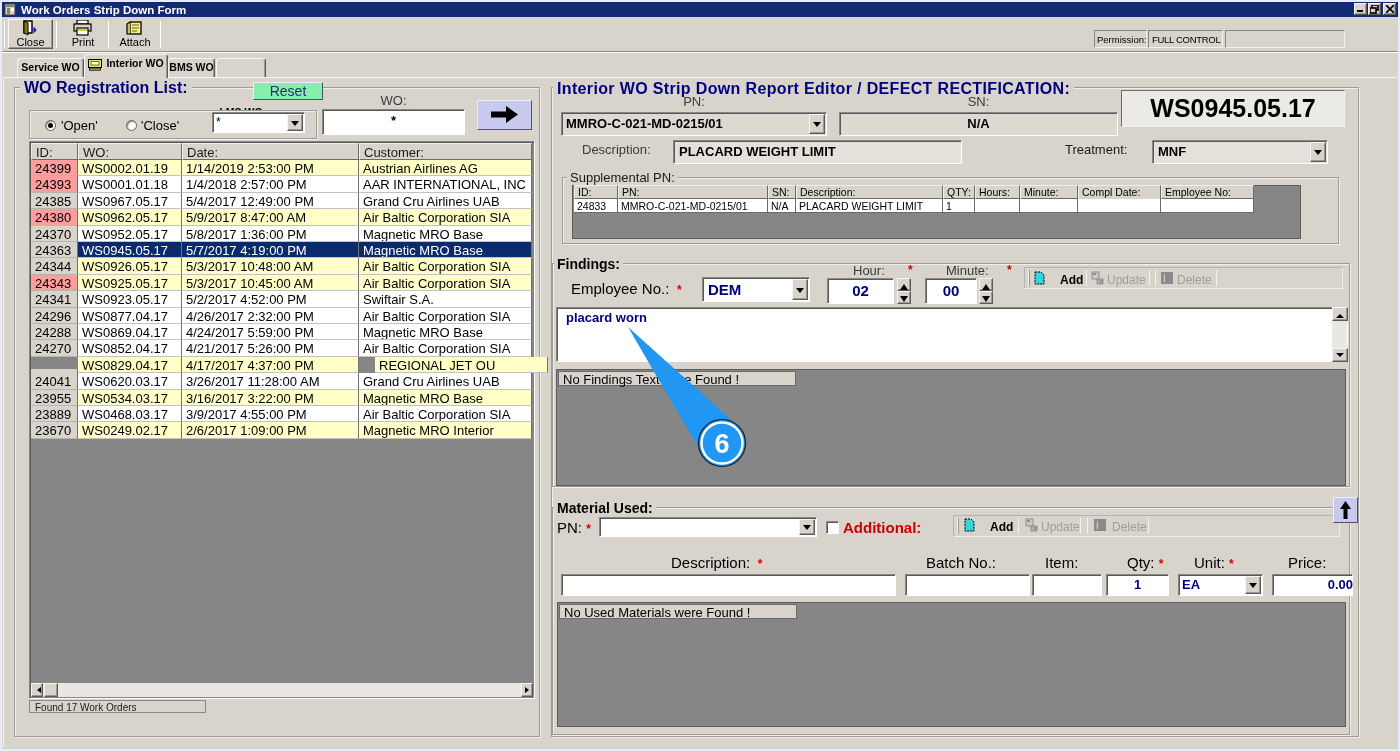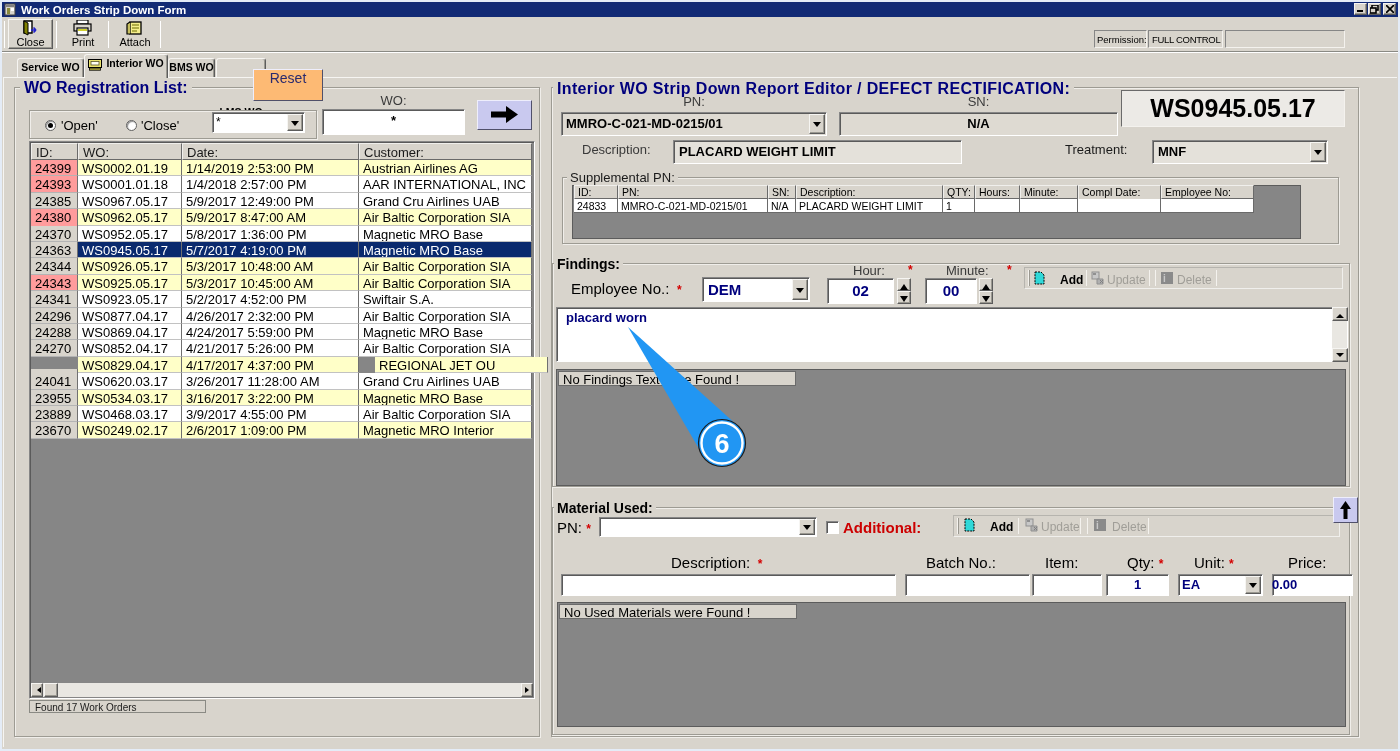--- a/index.html
+++ b/index.html
@@ -81,21 +81,21 @@
 <div class="ab" style="left:168px;top:61px;width:47px;text-align:center;font-size:10.5px;font-weight:bold;color:#000;white-space:nowrap;">BMS WO</div>
 <div class="ab" style="left:216px;top:58px;width:50px;height:19px;background:#d8d4cc;border:1px solid;border-color:#f6f5f2 #5c5c5c #d8d4cc #f6f5f2;border-bottom:none;border-radius:3px 3px 0 0;box-shadow:inset -1px 0 0 #9a9890;"></div>
 <div class="ab" style="left:216px;top:61px;width:50px;text-align:center;font-size:10.5px;font-weight:bold;color:#000;white-space:nowrap;margin-top:45px;">LMS WO</div>
 <svg class="ab" style="left:88px;top:58px;" width="14" height="13" viewBox="0 0 14 13">
 <rect x="0.5" y="1.5" width="13" height="8" fill="#e9e26e" stroke="#000" stroke-width="1"></rect>
 <rect x="3" y="3.5" width="8" height="3.5" fill="#fffff4" stroke="#55512a" stroke-width="0.8"></rect>
 <rect x="1.5" y="10" width="11" height="2.2" fill="#b8b044" stroke="#000" stroke-width="0.8"></rect>
 </svg>
 <div class="ab grp" style="left:14px;top:87px;width:526px;height:650px;"></div>
 <div class="ab" style="left:20px;top:79px;background:#d8d4cc;padding:0 4px;font-size:16px;font-weight:bold;color:#00007d;">WO Registration List:</div>
-<div class="ab" style="left:253px;top:69px;width:70px;height:32px;background:#fdba74;border:1px solid;border-color:#eeeefc #50506a #50506a #eeeefc;text-align:center;font-size:14px;color:#2a2a6e;line-height:16px;">Reset</div>
+<div class="ab" style="left:253px;top:82px;width:70px;height:18px;background:#86efac;border:1px solid;border-color:#eeeefc #50506a #50506a #eeeefc;text-align:center;font-size:14px;color:#2a2a6e;line-height:16px;">Reset</div>
 <div class="ab grp" style="left:29px;top:110px;width:288px;height:29px;"></div>
 <div class="ab" style="left:45px;top:120px;width:11px;height:11px;border-radius:50%;background:#fff;border:1px solid #606060;box-shadow:inset 1px 1px 1px #909090;"></div>
 <div class="ab" style="left:48px;top:123px;width:5px;height:5px;border-radius:50%;background:#000;"></div>
 <div class="ab" style="left:61px;top:118px;font-size:13px;color:#000;">'Open'</div>
 <div class="ab" style="left:126px;top:120px;width:11px;height:11px;border-radius:50%;background:#fff;border:1px solid #606060;box-shadow:inset 1px 1px 1px #909090;"></div>
 <div class="ab" style="left:141px;top:118px;font-size:13px;color:#000;">'Close'</div>
 <div class="ab sk" style="left:212px;top:112px;width:93px;height:21px;background:#fff;">
     <div class="ddb"></div>
   </div>
 <div class="ab" style="left:216px;top:115px;font-size:12px;color:#000;">*</div>
@@ -115,21 +115,21 @@
 <div class="ab" style="left:31px;top:160.0px;width:47px;height:16.4px;background:#ff9c9c;border-right:1px solid #707070;border-bottom:1px solid #b4b4b4;font-size:13px;color:#000;padding:1px 0 0 4px;">24399</div>
 <div class="ab" style="left:78px;top:160.0px;width:104px;height:16.4px;background:#ffffc8;border-right:1px solid #707070;border-bottom:1px solid #c2c2c2;font-size:13px;color:#000;padding:1px 0 0 4px;white-space:nowrap;overflow:hidden;">WS0002.01.19</div>
 <div class="ab" style="left:182px;top:160.0px;width:177px;height:16.4px;background:#ffffc8;border-right:1px solid #707070;border-bottom:1px solid #c2c2c2;font-size:13px;color:#000;padding:1px 0 0 4px;white-space:nowrap;overflow:hidden;">1/14/2019 2:53:00 PM</div>
 <div class="ab" style="left:359px;top:160.0px;width:173px;height:16.4px;background:#ffffc8;border-right:1px solid #707070;border-bottom:1px solid #c2c2c2;font-size:13px;color:#000;padding:1px 0 0 4px;white-space:nowrap;overflow:hidden;">Austrian Airlines AG</div>
 <div class="ab" style="left:31px;top:176.4px;width:47px;height:16.4px;background:#ff9c9c;border-right:1px solid #707070;border-bottom:1px solid #b4b4b4;font-size:13px;color:#000;padding:1px 0 0 4px;">24393</div>
 <div class="ab" style="left:78px;top:176.4px;width:104px;height:16.4px;background:#ffffff;border-right:1px solid #707070;border-bottom:1px solid #c2c2c2;font-size:13px;color:#000;padding:1px 0 0 4px;white-space:nowrap;overflow:hidden;">WS0001.01.18</div>
 <div class="ab" style="left:182px;top:176.4px;width:177px;height:16.4px;background:#ffffff;border-right:1px solid #707070;border-bottom:1px solid #c2c2c2;font-size:13px;color:#000;padding:1px 0 0 4px;white-space:nowrap;overflow:hidden;">1/4/2018 2:57:00 PM</div>
 <div class="ab" style="left:359px;top:176.4px;width:173px;height:16.4px;background:#ffffff;border-right:1px solid #707070;border-bottom:1px solid #c2c2c2;font-size:13px;color:#000;padding:1px 0 0 4px;white-space:nowrap;overflow:hidden;">AAR INTERNATIONAL, INC</div>
 <div class="ab" style="left:31px;top:192.8px;width:47px;height:16.4px;background:#d8d4cc;border-right:1px solid #707070;border-bottom:1px solid #b4b4b4;font-size:13px;color:#000;padding:1px 0 0 4px;">24385</div>
 <div class="ab" style="left:78px;top:192.8px;width:104px;height:16.4px;background:#ffffff;border-right:1px solid #707070;border-bottom:1px solid #c2c2c2;font-size:13px;color:#000;padding:1px 0 0 4px;white-space:nowrap;overflow:hidden;">WS0967.05.17</div>
-<div class="ab" style="left:182px;top:192.8px;width:177px;height:16.4px;background:#ffffff;border-right:1px solid #707070;border-bottom:1px solid #c2c2c2;font-size:13px;color:#000;padding:1px 0 0 4px;white-space:nowrap;overflow:hidden;">5/9/2017 12:49:00 PM</div>
+<div class="ab" style="left:182px;top:192.8px;width:177px;height:16.4px;background:#ffffff;border-right:1px solid #707070;border-bottom:1px solid #c2c2c2;font-size:13px;color:#000;padding:1px 0 0 4px;white-space:nowrap;overflow:hidden;">5/4/2017 12:49:00 PM</div>
 <div class="ab" style="left:359px;top:192.8px;width:173px;height:16.4px;background:#ffffff;border-right:1px solid #707070;border-bottom:1px solid #c2c2c2;font-size:13px;color:#000;padding:1px 0 0 4px;white-space:nowrap;overflow:hidden;">Grand Cru Airlines UAB</div>
 <div class="ab" style="left:31px;top:209.2px;width:47px;height:32px;background:#ff9c9c;border-right:1px solid #707070;border-bottom:1px solid #b4b4b4;font-size:13px;color:#000;padding:1px 0 0 4px;">24380</div>
 <div class="ab" style="left:78px;top:209.2px;width:104px;height:16.4px;background:#ffffc8;border-right:1px solid #707070;border-bottom:1px solid #c2c2c2;font-size:13px;color:#000;padding:1px 0 0 4px;white-space:nowrap;overflow:hidden;">WS0962.05.17</div>
 <div class="ab" style="left:182px;top:209.2px;width:177px;height:16.4px;background:#ffffc8;border-right:1px solid #707070;border-bottom:1px solid #c2c2c2;font-size:13px;color:#000;padding:1px 0 0 4px;white-space:nowrap;overflow:hidden;">5/9/2017 8:47:00 AM</div>
 <div class="ab" style="left:359px;top:209.2px;width:173px;height:16.4px;background:#ffffc8;border-right:1px solid #707070;border-bottom:1px solid #c2c2c2;font-size:13px;color:#000;padding:1px 0 0 4px;white-space:nowrap;overflow:hidden;">Air Baltic Corporation SIA</div>
 <div class="ab" style="left:31px;top:225.6px;width:47px;height:16.4px;background:#d8d4cc;border-right:1px solid #707070;border-bottom:1px solid #b4b4b4;font-size:13px;color:#000;padding:1px 0 0 4px;">24370</div>
 <div class="ab" style="left:78px;top:225.6px;width:104px;height:16.4px;background:#ffffff;border-right:1px solid #707070;border-bottom:1px solid #c2c2c2;font-size:13px;color:#000;padding:1px 0 0 4px;white-space:nowrap;overflow:hidden;">WS0952.05.17</div>
 <div class="ab" style="left:182px;top:225.6px;width:177px;height:16.4px;background:#ffffff;border-right:1px solid #707070;border-bottom:1px solid #c2c2c2;font-size:13px;color:#000;padding:1px 0 0 4px;white-space:nowrap;overflow:hidden;">5/8/2017 1:36:00 PM</div>
 <div class="ab" style="left:359px;top:225.6px;width:173px;height:16.4px;background:#ffffff;border-right:1px solid #707070;border-bottom:1px solid #c2c2c2;font-size:13px;color:#000;padding:1px 0 0 4px;white-space:nowrap;overflow:hidden;">Magnetic MRO Base</div>
 <div class="ab" style="left:31px;top:242.0px;width:47px;height:16.4px;background:#d8d4cc;border-right:1px solid #707070;border-bottom:1px solid #b4b4b4;font-size:13px;color:#000;padding:1px 0 0 4px;">24363</div>
@@ -325,20 +325,20 @@
 <div class="ab sk" style="left:561px;top:574px;width:335px;height:22px;background:#fff;"></div>
 <div class="ab sk" style="left:905px;top:574px;width:125px;height:22px;background:#fff;"></div>
 <div class="ab sk" style="left:1032px;top:574px;width:70px;height:22px;background:#fff;"></div>
 <div class="ab sk" style="left:1106px;top:574px;width:63px;height:22px;background:#fff;"></div>
 <div class="ab" style="left:1106px;top:577px;width:63px;text-align:center;font-size:13px;font-weight:bold;color:#00007d;">1</div>
 <div class="ab sk" style="left:1178px;top:574px;width:85px;height:22px;background:#fff;">
     <div class="ddb"></div>
   </div>
 <div class="ab" style="left:1182px;top:577px;font-size:13px;font-weight:bold;color:#00007d;">EA</div>
 <div class="ab sk" style="left:1272px;top:574px;width:81px;height:22px;background:#fff;"></div>
-<div class="ab" style="left:1272px;top:577px;width:81px;text-align:left;font-size:13px;font-weight:bold;color:#00007d;">0.00</div>
+<div class="ab" style="left:1272px;top:577px;width:81px;text-align:right;font-size:13px;font-weight:bold;color:#00007d;">0.00</div>
 <div class="ab" style="left:557px;top:602px;width:789px;height:125px;background:#868686;border:1px solid #5c5c5c;"></div>
 <div class="ab" style="left:559px;top:604px;width:238px;height:15px;background:#d8d4cc;border:1px solid #6a6a6a;font-size:13px;color:#000;padding:0 0 0 4px;">No Used Materials were Found !</div>
 <svg class="ab" style="left:590px;top:300px;" width="180" height="180" viewBox="0 0 180 180">
 <polygon points="38,27 112,154 148,126" fill="#2196f3"></polygon>
 <circle cx="132" cy="143" r="23.5" fill="#2196f3" stroke="#1a1a1a" stroke-width="1.2"></circle>
 <circle cx="132" cy="143" r="20.5" fill="none" stroke="#fff" stroke-width="2.4"></circle>
 <text x="132" y="152.5" text-anchor="middle" font-family="Liberation Sans,sans-serif" font-size="27" font-weight="bold" fill="#fff">6</text>
 </svg>
 </body></html>

